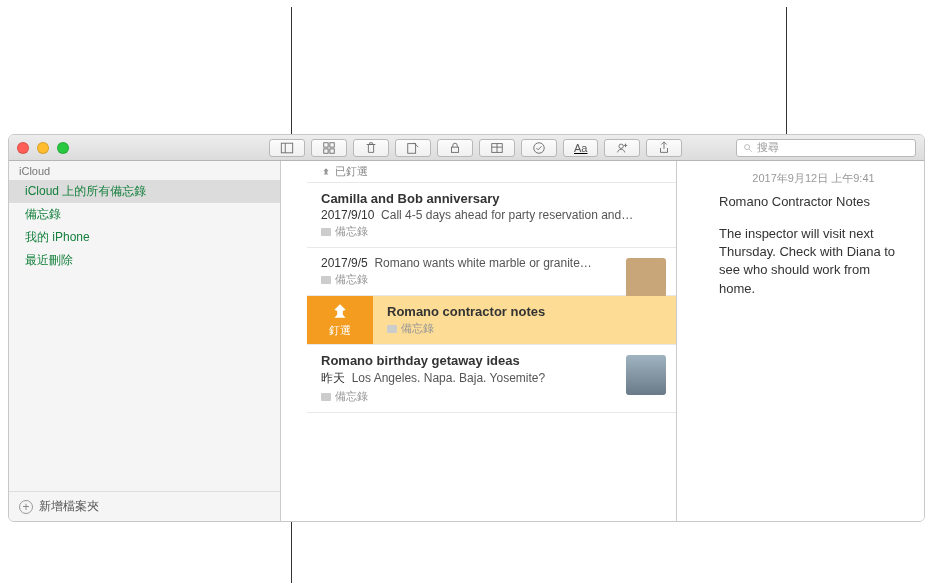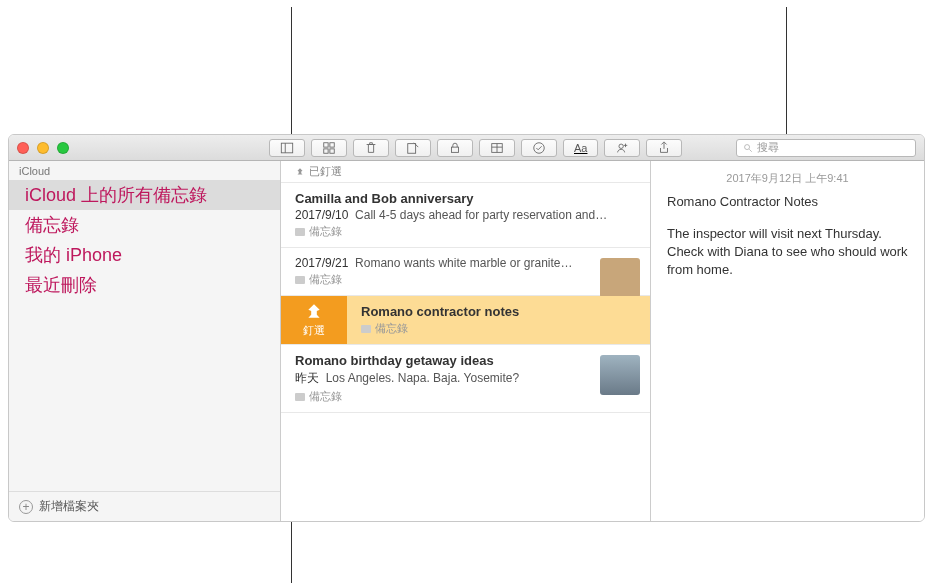--- a/index.html
+++ b/index.html
@@ -89,37 +89,38 @@
       padding: 0 6px;
       color: #999;
       font-size: 11px;
       margin-left: auto;
     }
     .tb-search svg { width: 10px; height: 10px; margin-right: 4px; }
     .window-body {
       flex: 1;
       display: flex;
       overflow: hidden;
+      gap: 26px;
     }
     .sidebar {
       width: 272px;
       background: #f5f5f5;
       border-right: 1px solid #ccc;
       display: flex;
       flex-direction: column;
     }
     .sidebar-header {
       font-size: 11px;
       color: #777;
       padding: 4px 10px 3px;
     }
     .sidebar-item {
-      font-size: 18px;
+      font-size: 12px;
       padding: 3px 16px;
-      color: #be185d;
+      color: #15803d;
       cursor: pointer;
     }
     .sidebar-item.selected {
       background: #dcdcdc;
     }
     .sidebar-footer {
       margin-top: auto;
       border-top: 1px solid #ddd;
       padding: 6px 10px;
       font-size: 12px;
@@ -361,21 +362,21 @@
         <div class="note-item">
           <div class="note-title">Camilla and Bob anniversary</div>
           <div class="note-meta"><span class="date">2017/9/10</span>&nbsp;&nbsp;<span>Call 4-5 days ahead for party reservation and…</span></div>
           <div class="note-folder">
               <div class="folder-icon"></div>
               <span>備忘錄</span>
             </div>
         </div>
 
         <div class="note-item">
-          <div class="note-meta" style="padding-right:50px;"><span class="date">2017/9/21</span>&nbsp;&nbsp;<span>Romano wants white marble or granite…</span></div>
+          <div class="note-meta" style="padding-right:50px;"><span class="date">2017/9/5</span>&nbsp;&nbsp;<span>Romano wants white marble or granite…</span></div>
           <div class="note-folder">
               <div class="folder-icon"></div>
               <span>備忘錄</span>
             </div>
           <div class="thumbnail"></div>
         </div>
 
         <div class="note-item swiped">
           <div class="pin-action">
             <svg viewBox="0 0 16 16">

